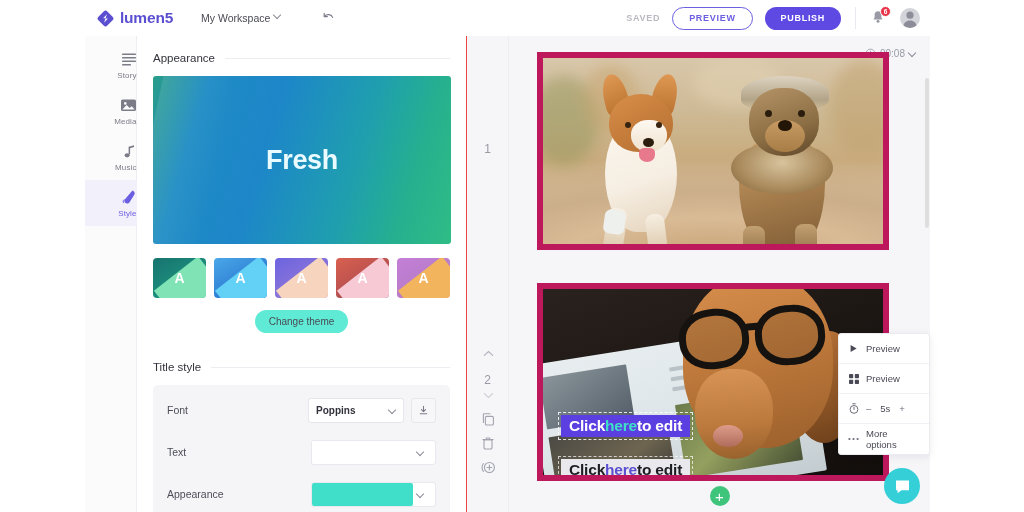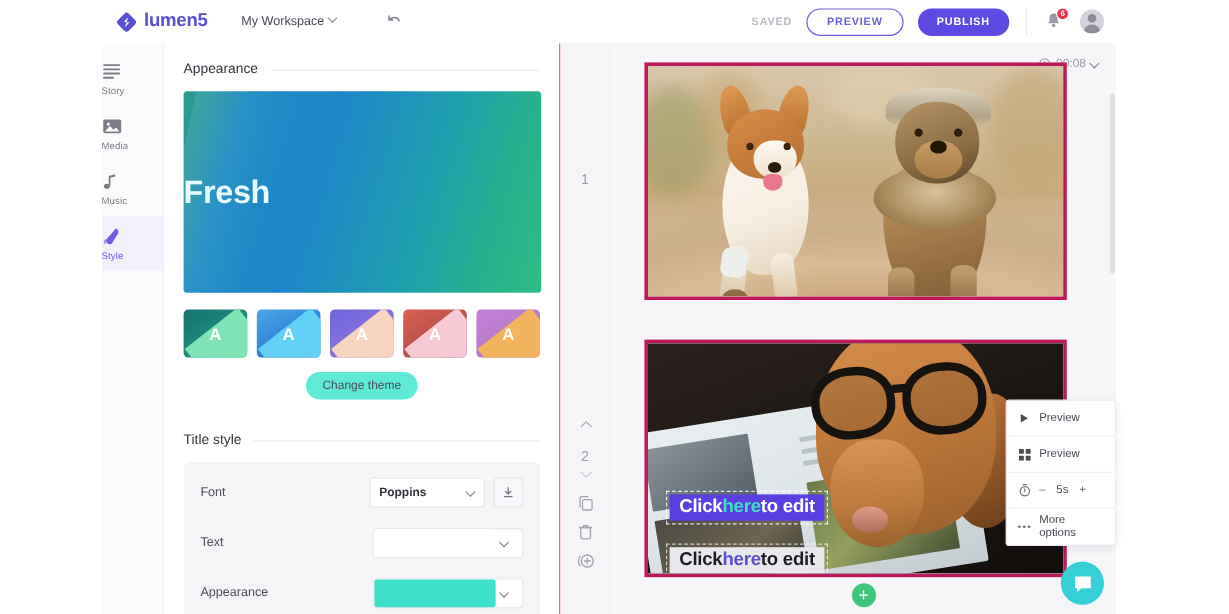--- a/index.html
+++ b/index.html
@@ -81,21 +81,21 @@
 
   
   .rail {
     width: 52px; flex: 0 0 52px; background: #fbfbfc;
     border-right: 1px solid #eeeef2;
     display: flex; flex-direction: column; align-items: center;
     padding-top: 6px;
   }
   .rail-item {
     width: 52px; height: 46px;
-    display: flex; flex-direction: column; align-items: flex-start;
+    display: flex; flex-direction: column; align-items: flex-end;
     justify-content: center; gap: 3px; cursor: pointer;
     color: #7c7c88;
   }
   .rail-item.active { background: #f2f1fb; color: #6b5ee0; }
   .rail-label { font-size: 8px; letter-spacing: 0.1px; }
   .rail-ico { height: 17px; display: flex; align-items: center; }
 
   
   .panel {
     width: 330px; flex: 0 0 330px; background: #ffffff;
@@ -105,21 +105,21 @@
   .sec-head {
     display: flex; align-items: center; gap: 10px;
     margin-bottom: 12px;
   }
   .sec-title { font-size: 11.5px; color: #33333d; font-weight: 400; white-space: nowrap; }
   .sec-rule { flex: 1; height: 1px; background: #ededf1; }
 
   .theme-preview {
     width: 298px; height: 168px; border-radius: 3px;
     background: linear-gradient(107deg,#2a9d8a 0%, #1f8cc4 16%, #1d86c9 38%, #1f9fae 66%, #27b08e 84%, #2fbd86 100%);
-    display: flex; align-items: center; 
+    display: flex; align-items: center; justify-content: center;
     position: relative; overflow: hidden; cursor: pointer;
   }
   .theme-preview::before {
     content: ""; position: absolute; left: -10px; top: -20px;
     width: 70px; height: 240px;
     background: linear-gradient(90deg, rgba(255,255,255,.10), rgba(255,255,255,0));
     transform: rotate(12deg);
   }
   .theme-title {
     position: relative; color: #e9fbff; font-size: 27px; font-weight: 700;
@@ -190,21 +190,21 @@
     position: absolute; left: 0; width: 42px;
     display: flex; flex-direction: column; align-items: center; gap: 9px;
   }
   .rail-tool { width: 15px; height: 15px; cursor: pointer; display: flex;
                align-items: center; justify-content: center; color: #a3a3b0; }
 
   .canvas { flex: 1; position: relative; padding: 14px 0 0 0; }
 
   .scene {
     position: absolute; left: 28px; width: 352px;
-    border: 3px solid #be185d; background: #fff; overflow: hidden;
+    border: 6px solid #be185d; background: #fff; overflow: hidden;
     cursor: pointer;
   }
   #scene1 { top: 16px; height: 198px; }
   #scene2 { top: 247px; height: 198px; }
 
   
   .dogs-bg { position: absolute; inset: 0; overflow: hidden;
     background:
       radial-gradient(ellipse 120% 55% at 50% 105%, #c9a578 0%, #d9bb96 35%, #cbae8a 60%, rgba(203,174,138,0) 100%),
       linear-gradient(180deg, #d9c7ab 0%, #cdb994 30%, #c9ab7d 55%, #d6bf9b 75%, #c2a379 100%);

